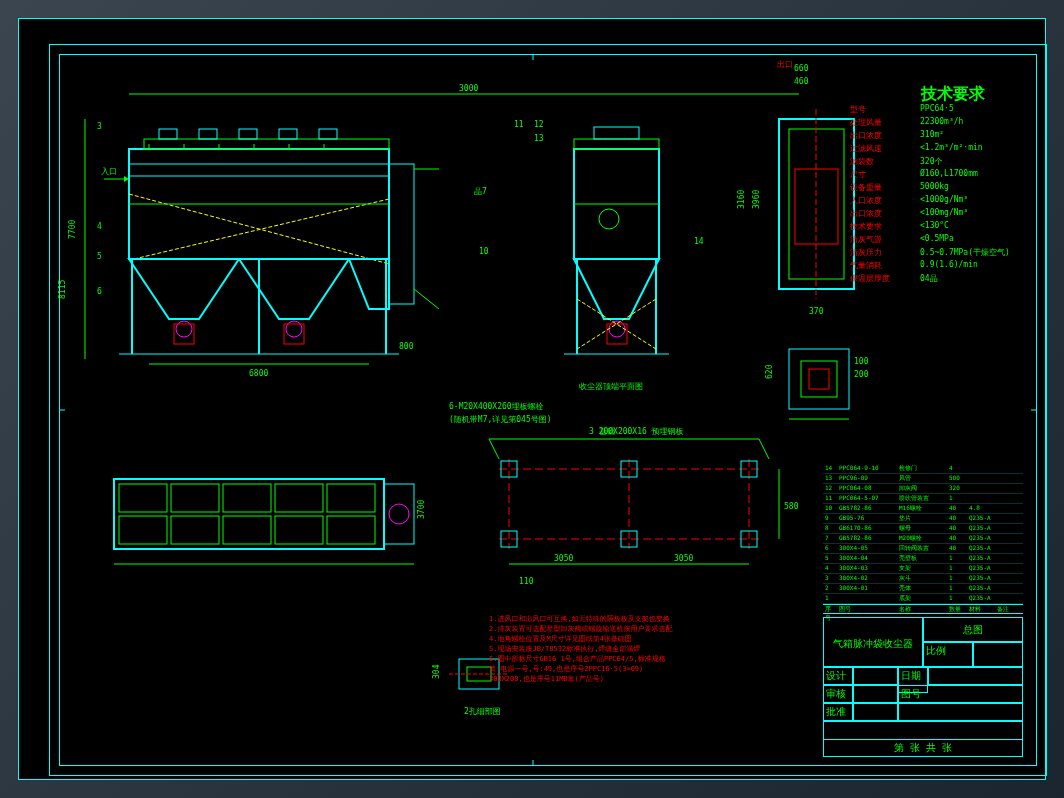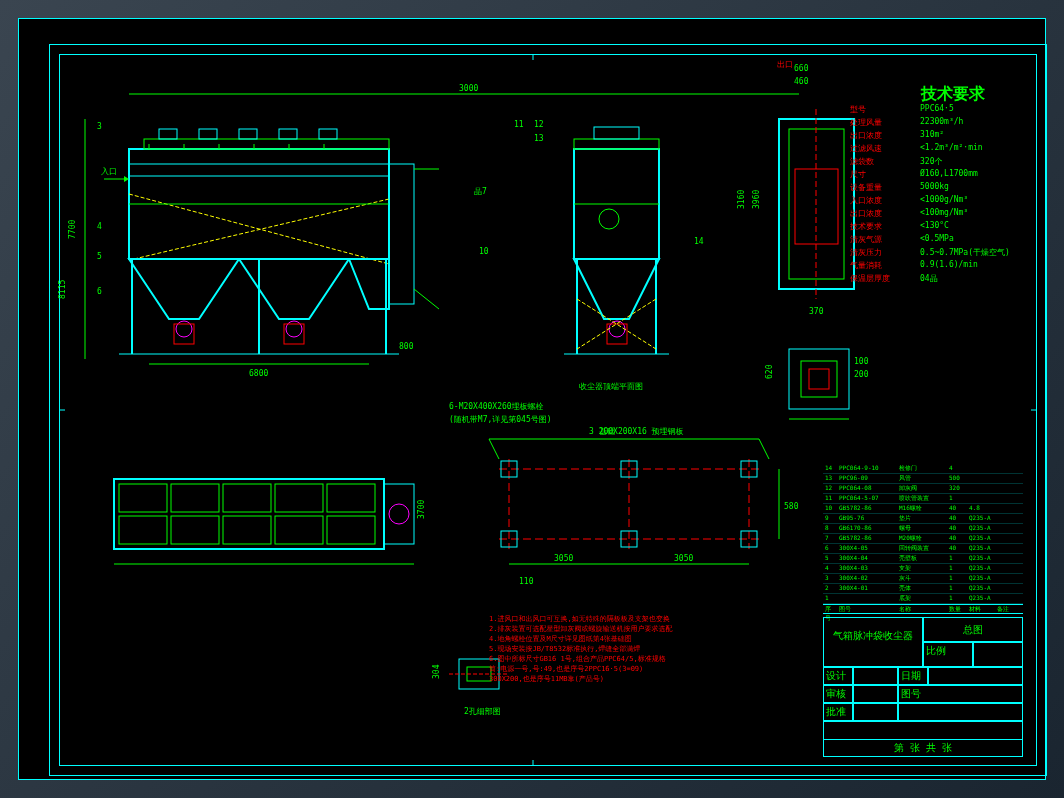--- a/index.html
+++ b/index.html
@@ -408,27 +408,27 @@
         <span class="c" style="width:60px">图号</span>
         <span class="c" style="width:50px">名称</span>
         <span class="c" style="width:20px">数量</span>
         <span class="c" style="width:28px">材料</span>
         <span class="c">备注</span>
       </div>
   </div>
 
   <div class="title-block">
     <div style="left:0;top:0;width:200px;height:140px"></div>
-    <div style="left:0;top:0;width:100px;height:50px;text-align:center;line-height:12px;padding-top:12px;font-size:10px;color:#00ff00">气箱脉冲袋收尘器</div>
+    <div style="left:0;top:0;width:100px;height:50px;text-align:center;line-height:12px;padding-top:20px;font-size:10px;color:#00ff00">气箱脉冲袋收尘器</div>
     <div style="left:100px;top:0;width:100px;height:25px;text-align:center;line-height:22px">总图</div>
     <div style="left:100px;top:25px;width:50px;height:25px">比例</div>
     <div style="left:150px;top:25px;width:50px;height:25px"></div>
     <div style="left:0;top:50px;width:30px;height:18px">设计</div>
     <div style="left:30px;top:50px;width:45px;height:18px"></div>
-    <div style="left:75px;top:50px;width:30px;height:18px">日期</div>
+    <div style="left:75px;top:50px;width:30px;height:26px">日期</div>
     <div style="left:105px;top:50px;width:95px;height:18px"></div>
     <div style="left:0;top:68px;width:30px;height:18px">审核</div>
     <div style="left:30px;top:68px;width:45px;height:18px"></div>
     <div style="left:75px;top:68px;width:125px;height:18px">图号</div>
     <div style="left:0;top:86px;width:30px;height:18px">批准</div>
     <div style="left:30px;top:86px;width:45px;height:18px"></div>
     <div style="left:75px;top:86px;width:125px;height:18px"></div>
     <div style="left:0;top:104px;width:200px;height:36px"></div>
     <div style="left:0;top:122px;width:200px;height:18px;text-align:center">第 张 共 张</div>
   </div>

